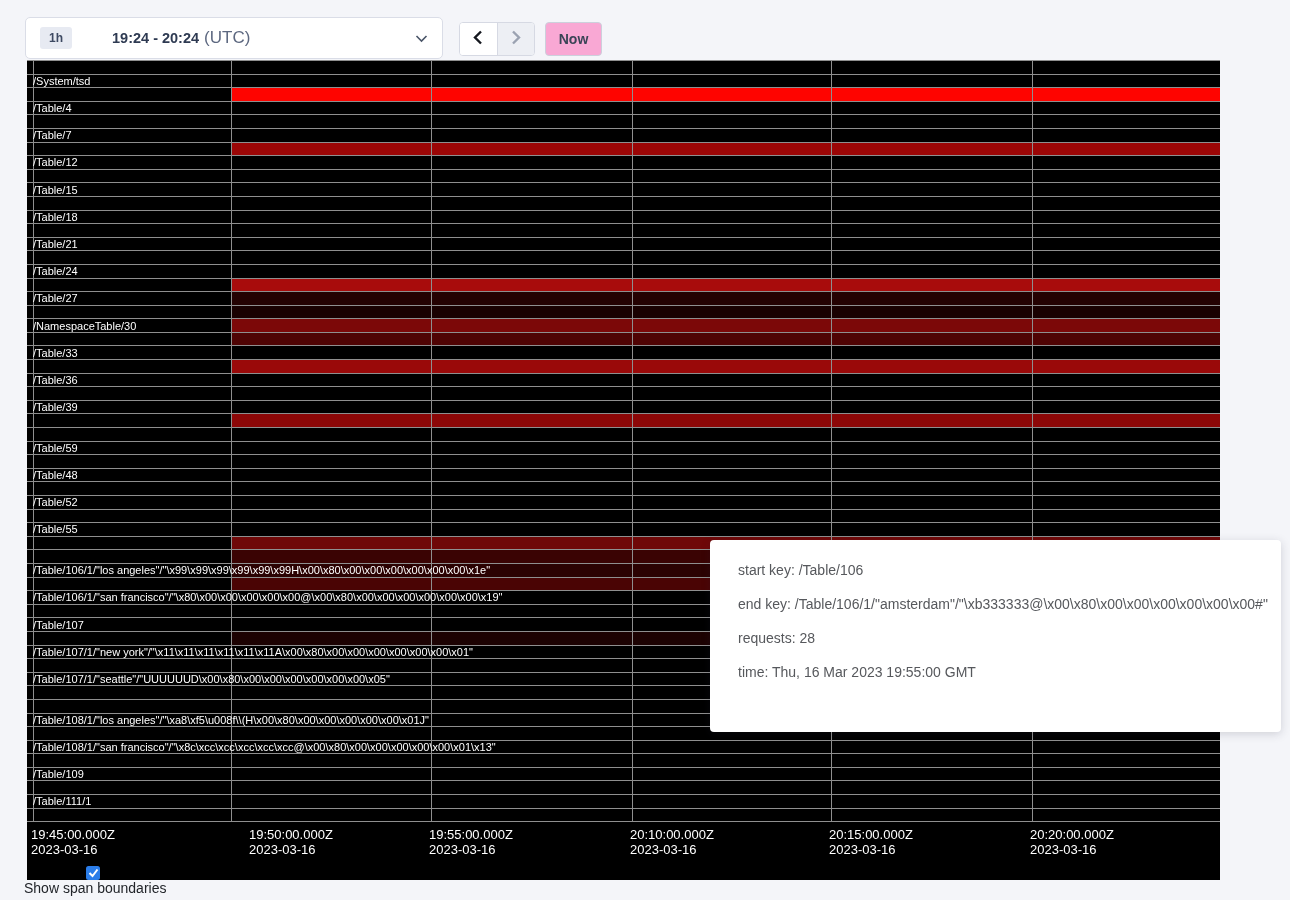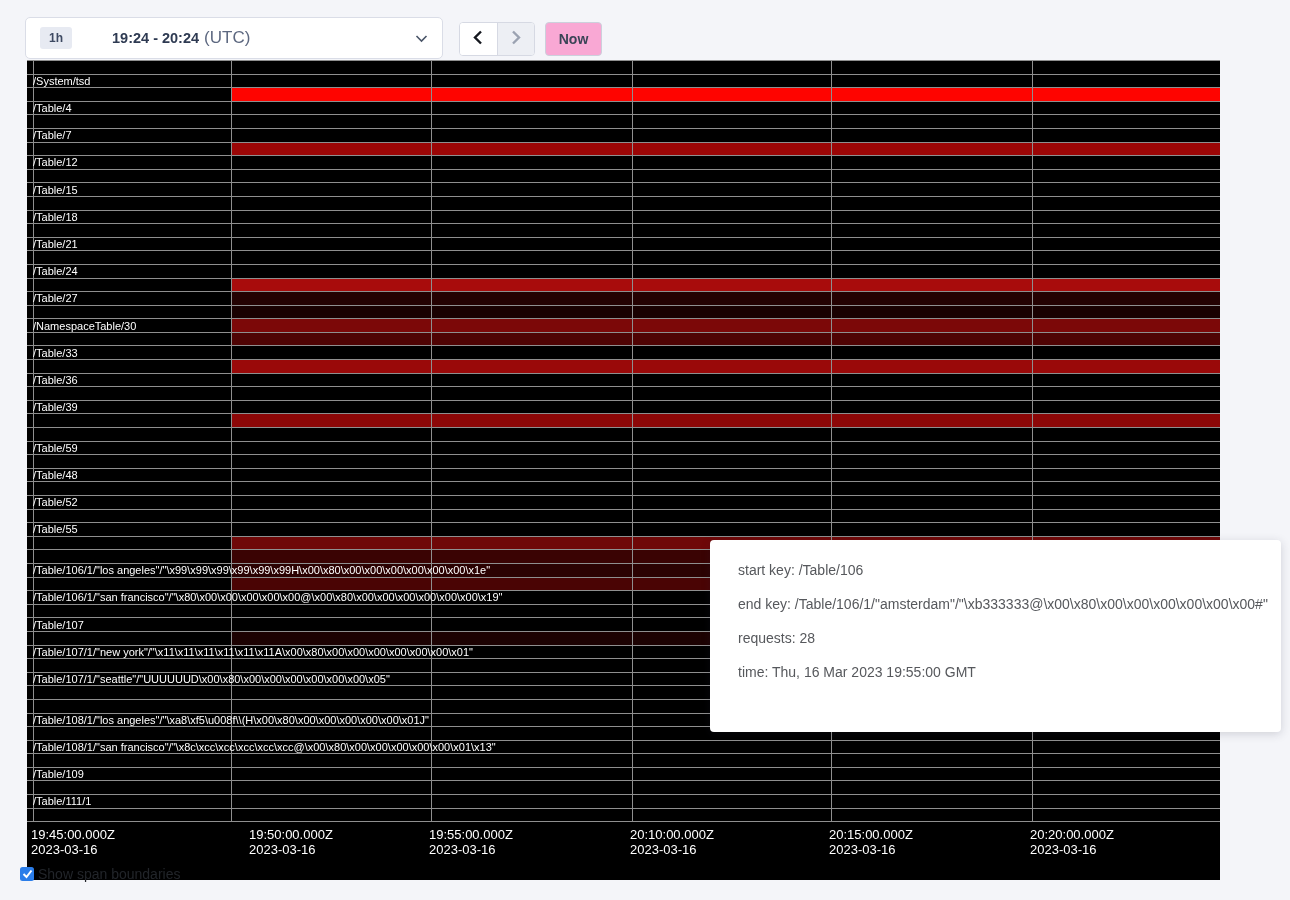--- a/index.html
+++ b/index.html
@@ -55,21 +55,21 @@
   .hm-axis{position:absolute;left:0;top:762px;width:100%;height:38px;}
   .axis-tick{position:absolute;top:5px;color:#fff;font-size:13px;line-height:15px;white-space:nowrap;}
   
   .hm-tooltip{
     position:absolute;left:710px;top:540px;width:571px;height:192px;box-sizing:border-box;
     background:#fff;border-radius:4px;box-shadow:0 2px 10px rgba(40,40,60,0.18);
     padding:13px 28px;z-index:10;
     font-size:14px;color:#56585c;line-height:34px;white-space:nowrap;overflow:hidden;
   }
   
-  .footer-check{position:absolute;left:20px;top:866px;display:flex;align-items:center;cursor:pointer;}
+  .footer-check{position:absolute;left:20px;top:866px;display:flex;align-items:center;cursor:pointer;flex-direction:column;}
   .checkbox{
     width:14px;height:14px;border-radius:2.5px;background:#2b7de9;
     display:flex;align-items:center;justify-content:center;flex:none;
   }
   .check-label{font-size:14px;color:#22252a;margin-left:4px;}
 </style>
 </head>
 <body>
 
 <div class="range-select">

